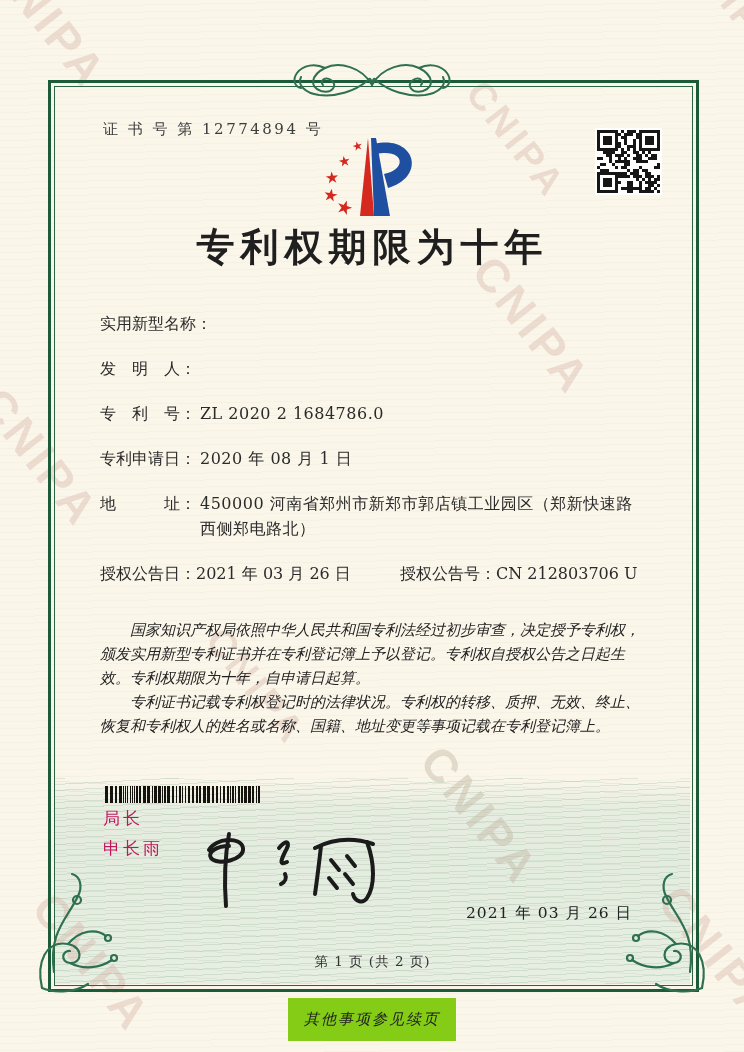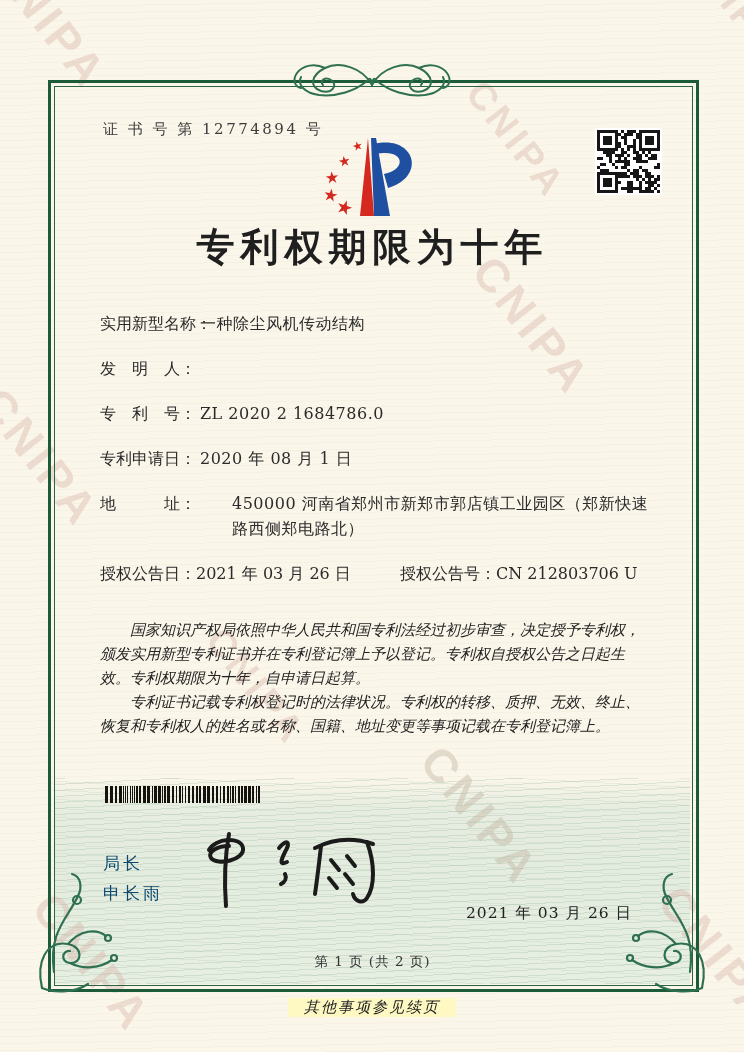--- a/index.html
+++ b/index.html
@@ -49,28 +49,28 @@
   .grant-left{flex:none;width:300px;white-space:nowrap;}
   .grant-right{flex:none;white-space:nowrap;}
   
   .paras{position:absolute;left:100px;top:618px;width:550px;z-index:4;
     font-size:15px;line-height:24px;color:#222;font-style:italic;}
   .paras p{margin:0;text-indent:2em;}
   
   .barcode{position:absolute;left:105px;top:786px;height:17px;z-index:4;display:flex;align-items:stretch;}
   .barcode i{display:block;background:#16130f;}
   
-  .signer{position:absolute;left:103px;top:849px;z-index:4;font-size:17px;letter-spacing:3px;color:#0c4a6e;
+  .signer{position:absolute;left:103px;top:804px;z-index:4;font-size:17px;letter-spacing:3px;color:#be185d;
     font-family:"Liberation Sans",sans-serif;line-height:30px;}
   .sig{position:absolute;left:195px;top:822px;z-index:4;}
   .issue-date{position:absolute;left:466px;top:903px;z-index:4;font-size:15.5px;color:#222;letter-spacing:1px;}
   .page-info{position:absolute;left:48px;top:953px;width:649px;text-align:center;z-index:4;
     font-size:13.5px;color:#333;letter-spacing:1px;}
   .cont-note{position:absolute;left:372px;top:998px;transform:translateX(-50%);z-index:4;
-    background:#fef9c3;padding:0 16px;font-size:15px;font-style:italic;color:#222;letter-spacing:2px;white-space:nowrap;text-align:center;}
+    background:#84cc16;padding:12px 16px;font-size:15px;font-style:italic;color:#222;letter-spacing:2px;white-space:nowrap;text-align:center;}
 </style>
 </head>
 <body>
 
 <div class="page">
 
   <span class="wm" style="left:-32px;top:-8px;">CNIPA</span>
   <span class="wm small" style="left:664px;top:-22px;">CNIPA</span>
   <span class="wm small" style="left:448px;top:118px;">CNIPA</span>
   <span class="wm" style="left:452px;top:298px;">CNIPA</span>
@@ -579,36 +579,35 @@
     <span class="star s3">★</span>
     <span class="star s4">★</span>
     <span class="star s5">★</span>
   </div>
 
   <div class="title">专利权期限为十年</div>
 
   <div class="fields">
     <div class="frow">
       <span class="flabel">实用新型名称：</span>
-      <span class="fvalue">一种除尘风机传动结构</span>
     </div>
     <div class="frow">
       <span class="flabel">发　明　人：</span>
     </div>
     <div class="frow">
       <span class="flabel">专　利　号：</span>
       <span class="fvalue">ZL 2020 2 1684786.0</span>
     </div>
     <div class="frow">
       <span class="flabel">专利申请日：</span>
       <span class="fvalue">2020 年 08 月 1 日</span>
     </div>
     <div class="frow">
       <span class="flabel">地　　　址：</span>
-      <span class="fvalue" style="max-width:440px;margin-left:32px;">450000 河南省郑州市新郑市郭店镇工业园区（郑新快速路西侧郑电路北）</span>
+      <span class="fvalue" style="max-width:440px;">450000 河南省郑州市新郑市郭店镇工业园区（郑新快速路西侧郑电路北）</span>
     </div>
     <div class="grant-row">
       <span class="grant-left"><span>授权公告日：</span><span>2021 年 03 月 26 日</span></span>
       <span class="grant-right"><span>授权公告号：</span><span>CN 212803706 U</span></span>
     </div>
   </div>
 
   <div class="paras">
     <p>国家知识产权局依照中华人民共和国专利法经过初步审查，决定授予专利权，颁发实用新型专利证书并在专利登记簿上予以登记。专利权自授权公告之日起生效。专利权期限为十年，自申请日起算。</p>
     <p>专利证书记载专利权登记时的法律状况。专利权的转移、质押、无效、终止、恢复和专利权人的姓名或名称、国籍、地址变更等事项记载在专利登记簿上。</p>

